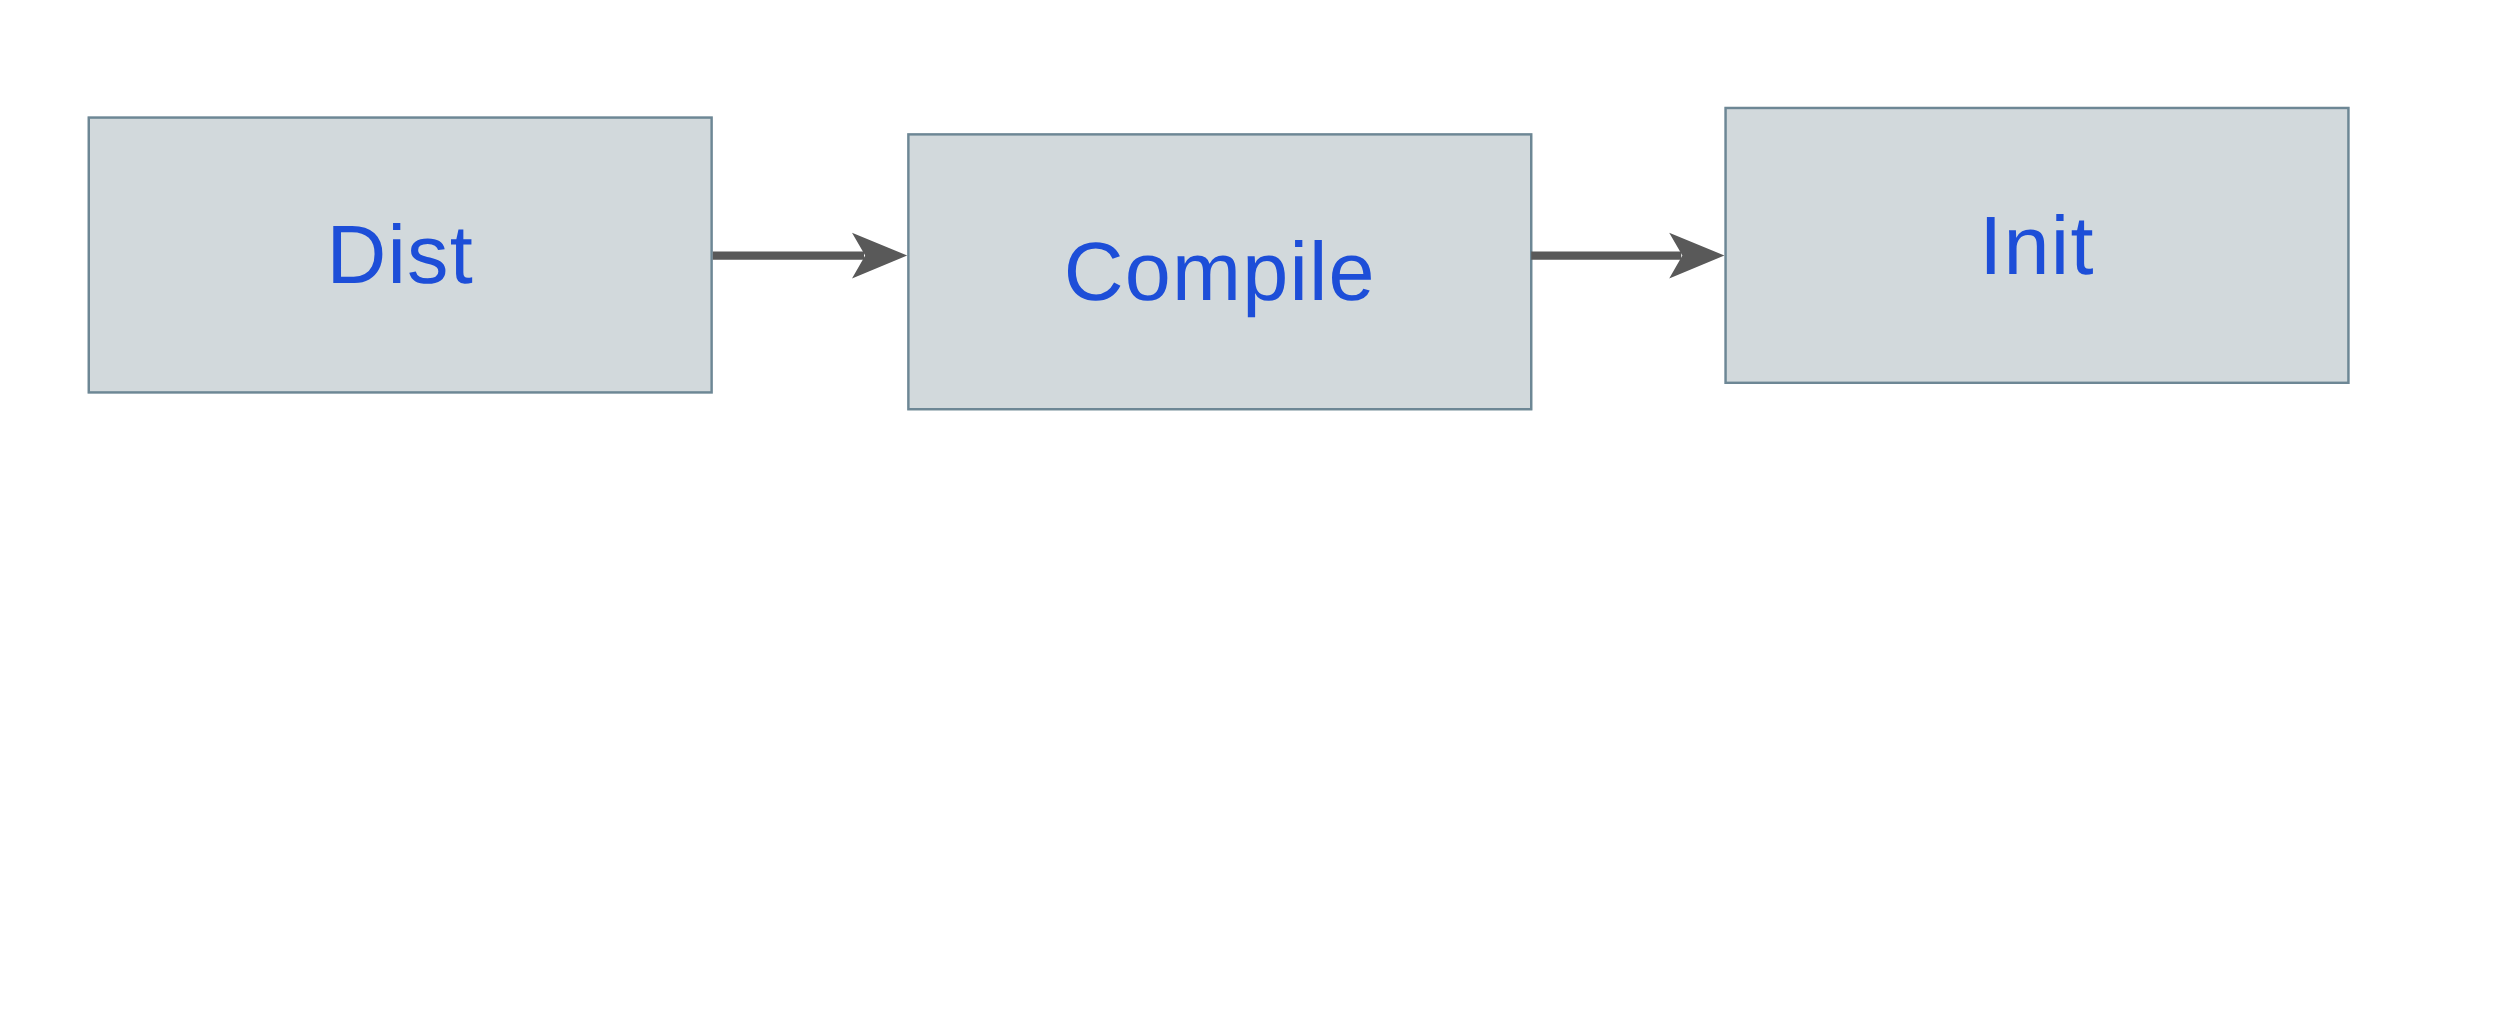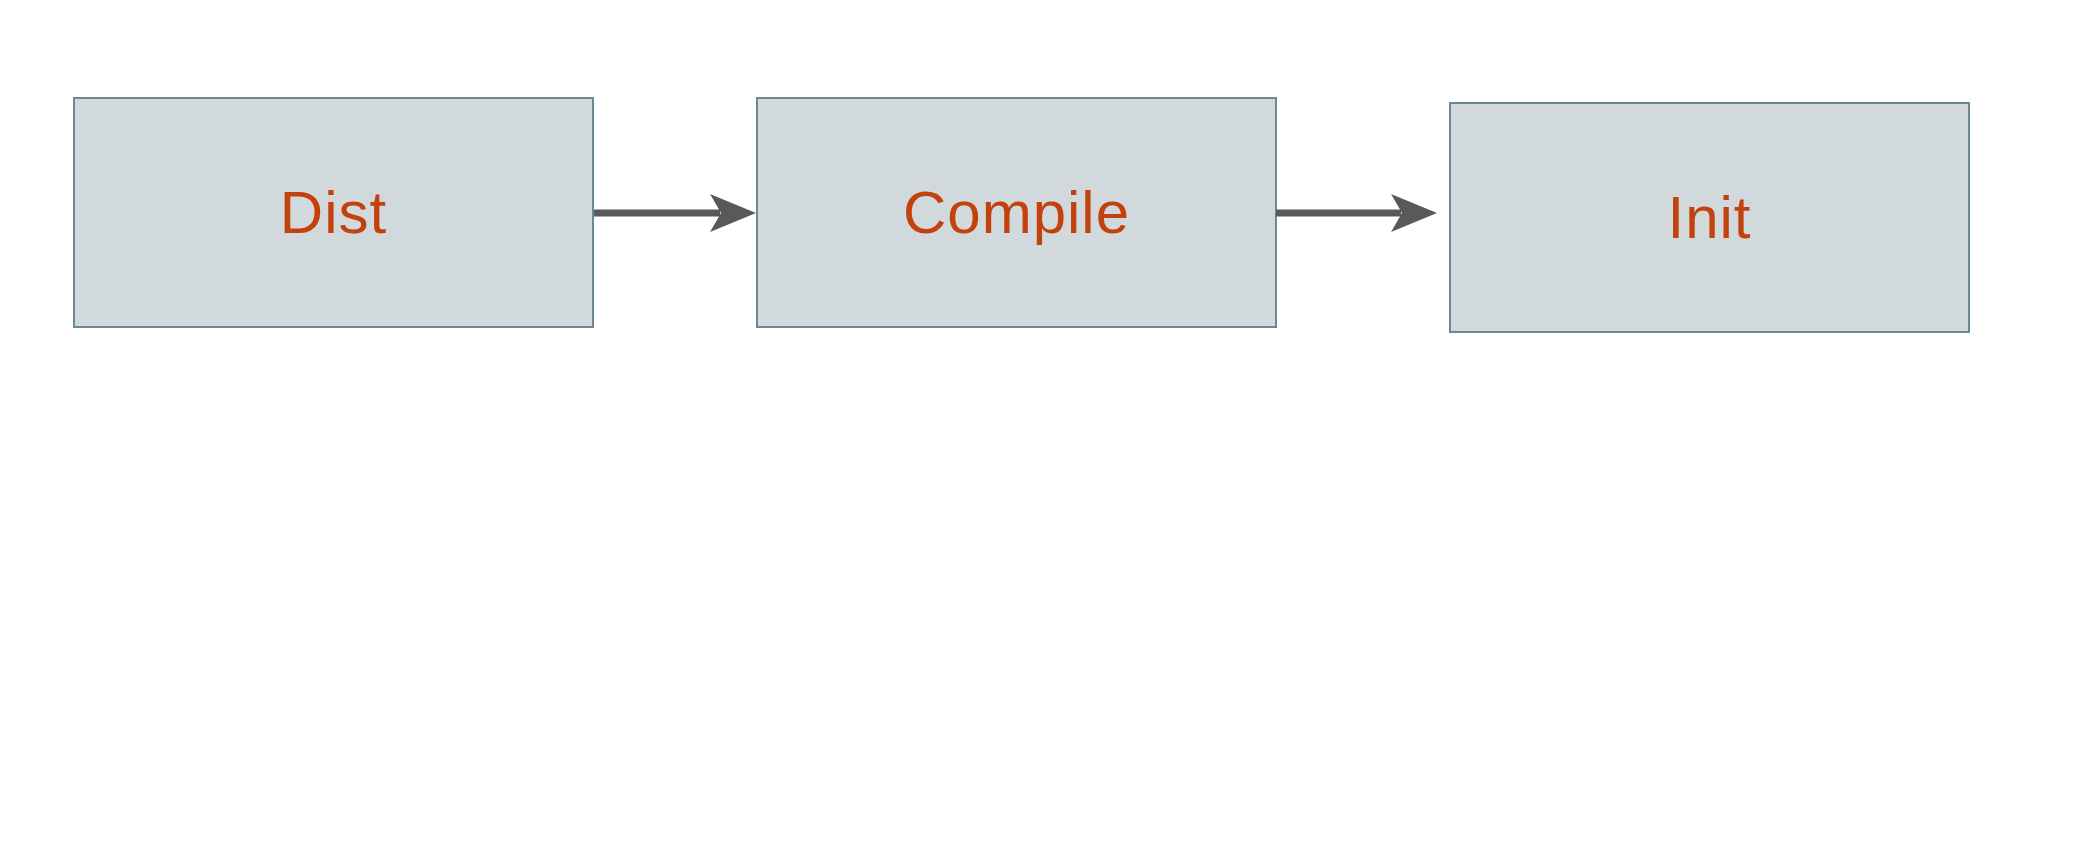--- a/index.html
+++ b/index.html
@@ -20,29 +20,29 @@
     box-sizing: border-box;
     width: 521px;
     height: 231px;
     background: #d2d9dc;
     border: 2px solid #6d8795;
     display: flex;
     align-items: center;
     justify-content: center;
   }
   .node-label {
-    font-size: 60px;
+    font-size: 69px;
     line-height: 1;
-    color: #c2410c;
+    color: #1d4ed8;
     letter-spacing: 1px;
     white-space: nowrap;
   }
   #node-dist    { left: 73px;   top: 97px;  }
-  #node-compile { left: 756px;  top: 97px;  }
-  #node-init    { left: 1437px; top: 102px; margin-left: 12px;  }
+  #node-compile { left: 756px;  top: 111px;  }
+  #node-init    { left: 1437px; top: 89px;  }
   #node-clean   { left: 754px;  top: 512px; }
   .connector {
     position: absolute;
     overflow: visible;
   }
   #connector-dist-compile { left: 594px;  top: 183px; }
   #connector-compile-init { left: 1276px; top: 183px; }
 </style>
 </head>
 <body>

